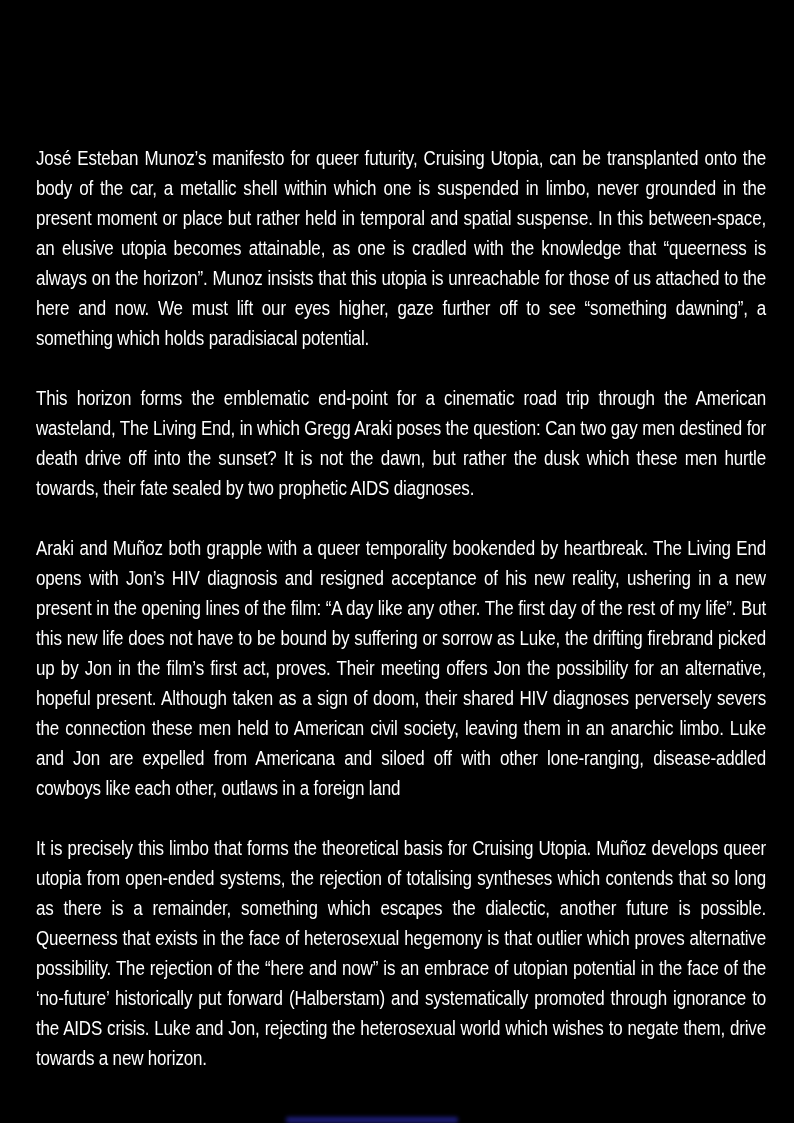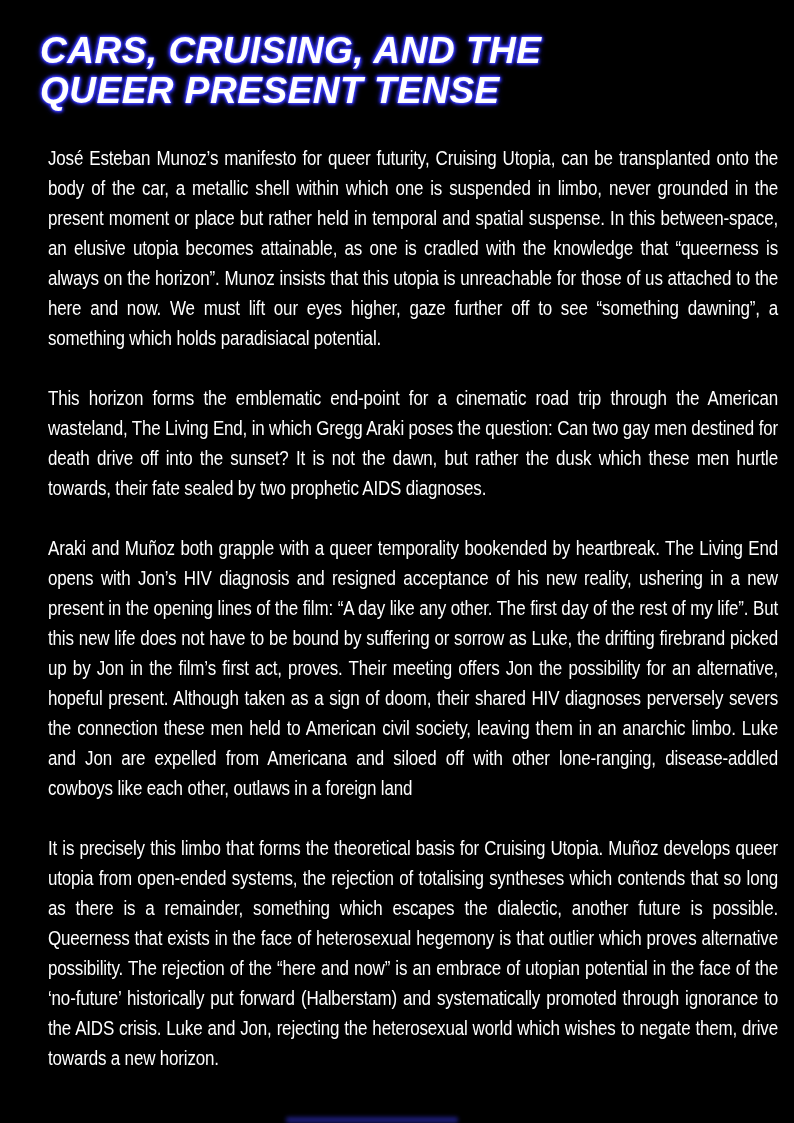--- a/index.html
+++ b/index.html
@@ -41,21 +41,21 @@
       0 0 6px #3434f5,
       1px 1px 3px #2e2eef,
       -1px -1px 3px #2e2eef;
     white-space: nowrap;
   }
   .page-title .title-line { display: block; }
 
   
   .body-block {
     position: absolute;
-    left: 48px;
+    left: 36px;
     top: 143px;
     width: 730px;
   }
   .body-inner {
     width: 860px;
     transform: scaleX(0.8488);
     transform-origin: top left;
   }
   .body-inner p {
     font-family: "Liberation Sans", sans-serif;
@@ -78,24 +78,20 @@
     filter: blur(2px);
     opacity: 0.85;
     border-radius: 2px;
   }
 </style>
 </head>
 <body>
 
 <div class="page">
 
-  <h1 class="page-title">
-    <span class="title-line">CARS, CRUISING, AND THE</span>
-    <span class="title-line">QUEER PRESENT TENSE</span>
-  </h1>
 
   <div class="body-block">
     <div class="body-inner">
       <p>José Esteban Munoz’s manifesto for queer futurity, Cruising Utopia, can be transplanted onto the body of the car, a metallic shell within which one is suspended in limbo, never grounded in the present moment or place but rather held in temporal and spatial suspense. In this between-space, an elusive utopia becomes attainable, as one is cradled with the knowledge that “queerness is always on the horizon”. Munoz insists that this utopia is unreachable for those of us attached to the here and now. We must lift our eyes higher, gaze further off to see “something dawning”, a something which holds paradisiacal potential.</p>
       <p>This horizon forms the emblematic end-point for a cinematic road trip through the American wasteland, The Living End, in which Gregg Araki poses the question: Can two gay men destined for death drive off into the sunset? It is not the dawn, but rather the dusk which these men hurtle towards, their fate sealed by two prophetic AIDS diagnoses.</p>
       <p>Araki and Muñoz both grapple with a queer temporality bookended by heartbreak. The Living End opens with Jon’s HIV diagnosis and resigned acceptance of his new reality, ushering in a new present in the opening lines of the film: “A day like any other. The first day of the rest of my life”. But this new life does not have to be bound by suffering or sorrow as Luke, the drifting firebrand picked up by Jon in the film’s first act, proves. Their meeting offers Jon the possibility for an alternative, hopeful present. Although taken as a sign of doom, their shared HIV diagnoses perversely severs the connection these men held to American civil society, leaving them in an anarchic limbo.  Luke and Jon are expelled from Americana and siloed off with other lone-ranging, disease-addled cowboys like each other, outlaws in a foreign land</p>
       <p>It is precisely this limbo that forms the theoretical basis for Cruising Utopia. Muñoz develops queer utopia from open-ended systems, the rejection of totalising syntheses which contends that so long as there is a remainder, something which escapes the dialectic, another future is possible. Queerness that exists in the face of heterosexual hegemony is that outlier which proves alternative possibility. The rejection of the “here and now” is an embrace of utopian potential in the face of the ‘no-future’ historically put forward (Halberstam) and systematically promoted through ignorance to the AIDS crisis. Luke and Jon, rejecting the heterosexual world which wishes to negate them, drive towards a new horizon.</p>
     </div>
   </div>
 

